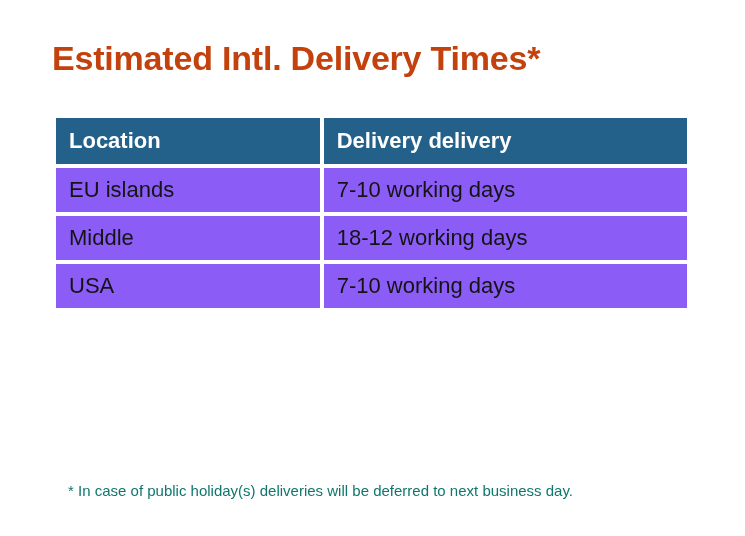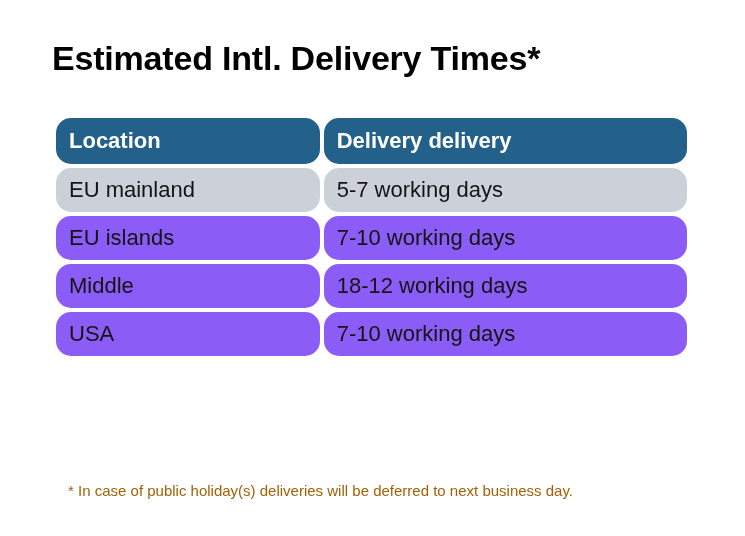--- a/index.html
+++ b/index.html
@@ -21,21 +21,21 @@
     background: #ffffff;
   }
 
   .page-title {
     position: absolute;
     left: 52px;
     top: 36px;
     font-size: 34px;
     font-weight: 600;
     letter-spacing: -0.2px;
-    color: #000000;
+    color: #c2410c;
     line-height: 44px;
     white-space: nowrap;
   }
 
   .delivery-table {
     position: absolute;
     left: 52px;
     top: 114px;
     width: 639px;
     border-collapse: separate;
@@ -46,21 +46,20 @@
   .delivery-table th,
   .delivery-table td {
     padding: 0 0 0 13px;
     margin: 0;
     text-align: left;
     vertical-align: middle;
     height: 44px;
     font-weight: normal;
     white-space: nowrap;
     overflow: hidden;
-    border-radius: 15px;
   }
 
   .col-location { width: 262px; }
   .col-delivery { width: 361px; }
 
   .delivery-table thead th {
     background: #23608a;
     color: #ffffff;
     font-size: 22px;
     font-weight: 700;
@@ -77,21 +76,21 @@
   .delivery-table tbody td {
     color: #141414;
     font-size: 22px;
   }
 
   .footnote {
     position: absolute;
     left: 68px;
     top: 481px;
     font-size: 15px;
-    color: #a16207;
+    color: #0f766e;
     line-height: 20px;
     white-space: nowrap;
   }
 </style>
 </head>
 <body>
 
 <div class="page">
 
   <div class="page-title">Estimated Intl. Delivery Times*</div>
@@ -101,24 +100,20 @@
       <col class="col-location">
       <col class="col-delivery">
     </colgroup>
     <thead>
       <tr>
         <th>Location</th>
         <th>Delivery delivery</th>
       </tr>
     </thead>
     <tbody>
-      <tr class="row-shade">
-        <td>EU mainland</td>
-        <td>5-7 working days</td>
-      </tr>
       <tr class="row-light">
         <td>EU islands</td>
         <td>7-10 working days</td>
       </tr>
       <tr class="row-light">
         <td>Middle</td>
         <td>18-12 working days</td>
       </tr>
       <tr class="row-light">
         <td>USA</td>

